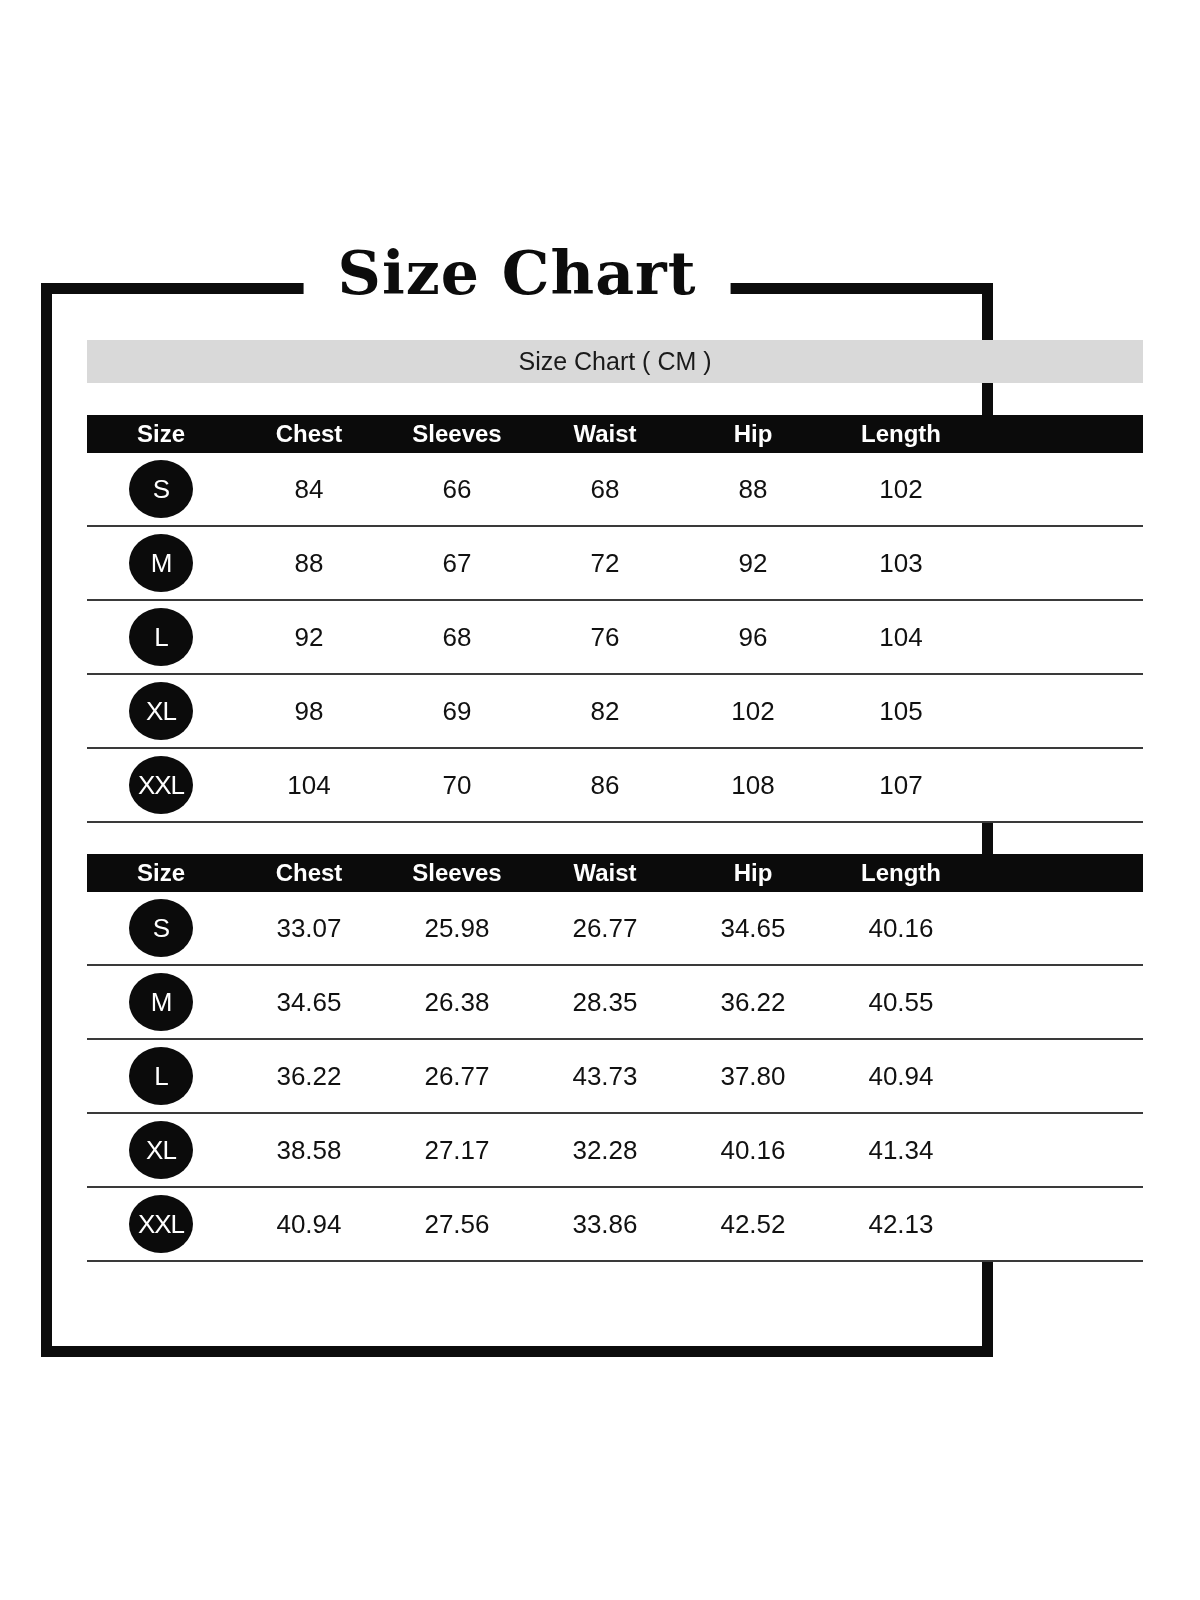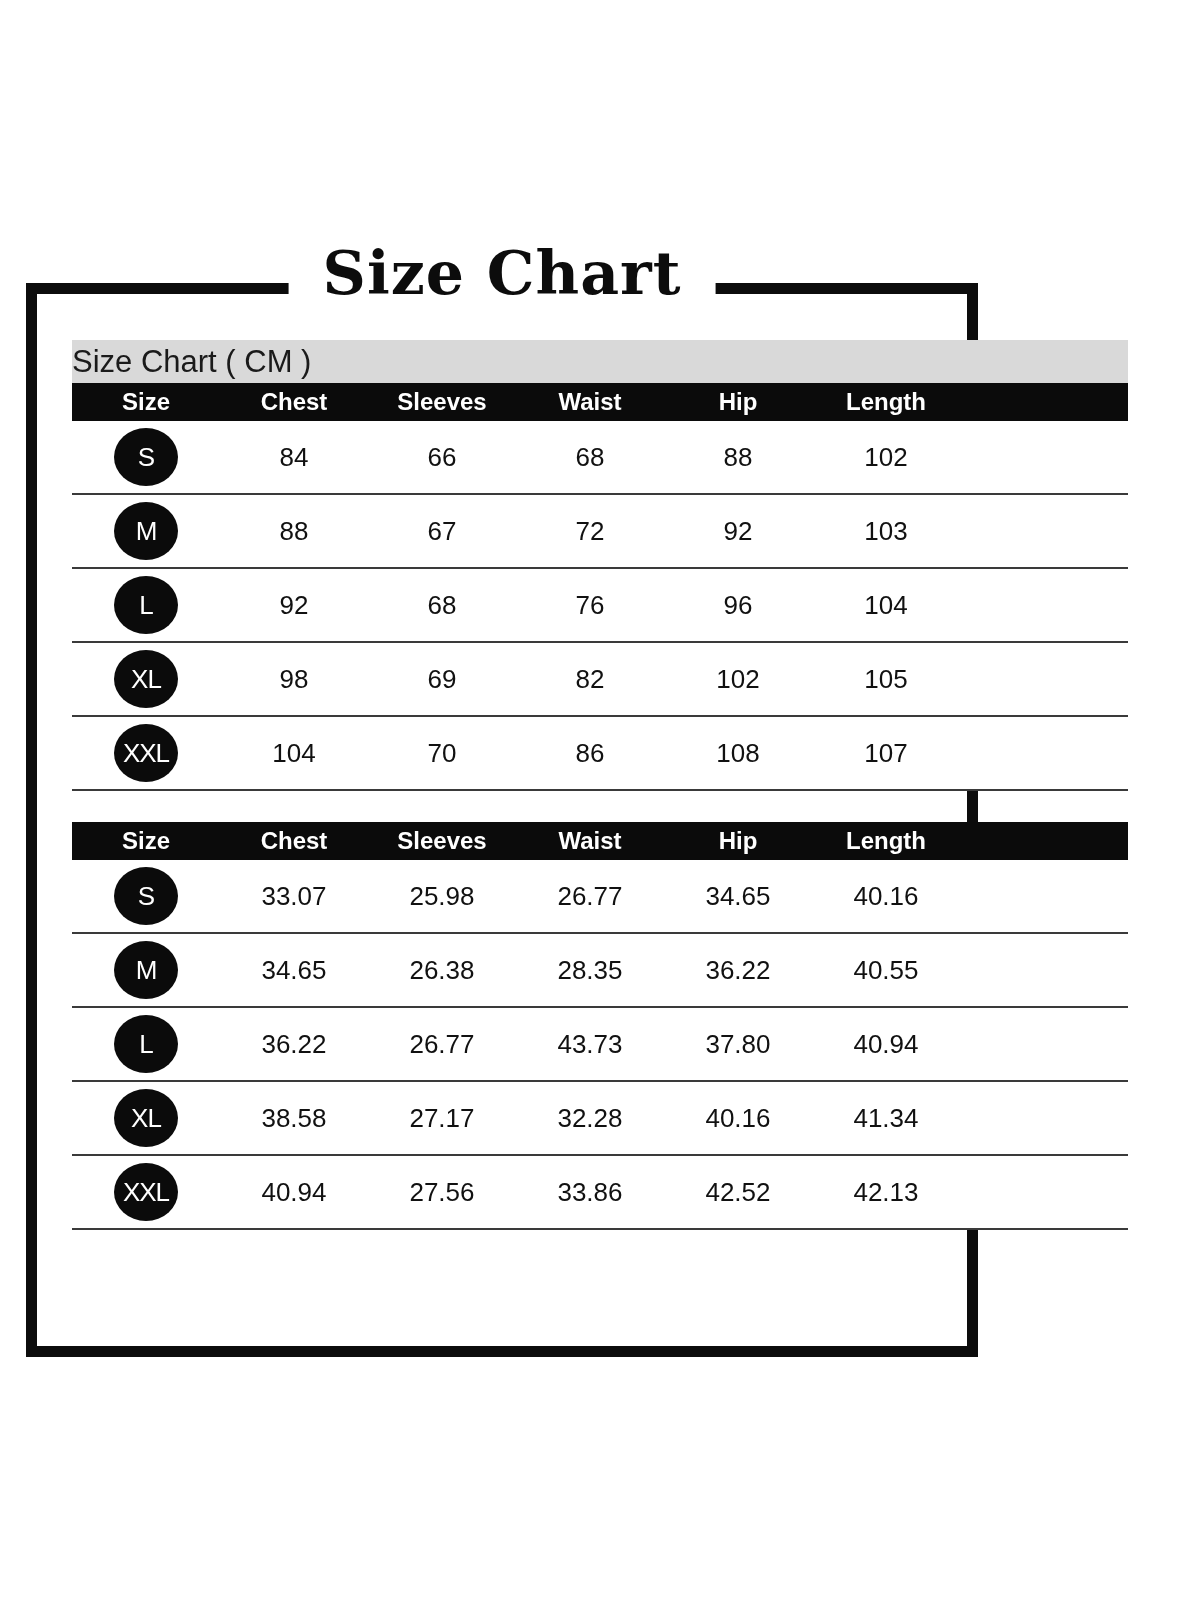--- a/index.html
+++ b/index.html
@@ -6,21 +6,21 @@
   .page {
     position: relative;
     width: 1200px;
     height: 1600px;
     background: var(--page-bg, #ffffff);
     font-family: "Liberation Sans", sans-serif;
     overflow: hidden;
   }
   .frame {
     position: absolute;
-    left: 26px;
+    left: 41px;
     top: 283px;
     width: 952px;
     height: 1074px;
     box-sizing: border-box;
     border: 11px solid var(--frame-black, #0c0c0c);
   }
   .chart-title {
     position: absolute;
     top: -52px;
     left: 50%;
@@ -37,26 +37,28 @@
     white-space: nowrap;
   }
   .table-block { position: absolute; left: 35px; width: 1056px; }
   .t0 { top: 46px; }
   .t1 { top: 528px; }
   .caption {
     height: 43px;
     line-height: 43px;
     background: var(--caption-bg, #d9d9d9);
     color: var(--caption-text, #1a1a1a);
-    font-size: 31px;
+    font-size: 25px;
+    text-align: center;
   }
   .thead {
     display: flex;
     height: 38px;
     background: var(--header-bg, #0b0b0b);
+    margin-top: 32px;
   }
   .cell { flex: 0 0 148px; width: 148px; text-align: center; }
   .hcell {
     line-height: 38px;
     color: var(--header-text, #ffffff);
     font-weight: bold;
     font-size: 24px;
   }
   .row {
     display: flex;

